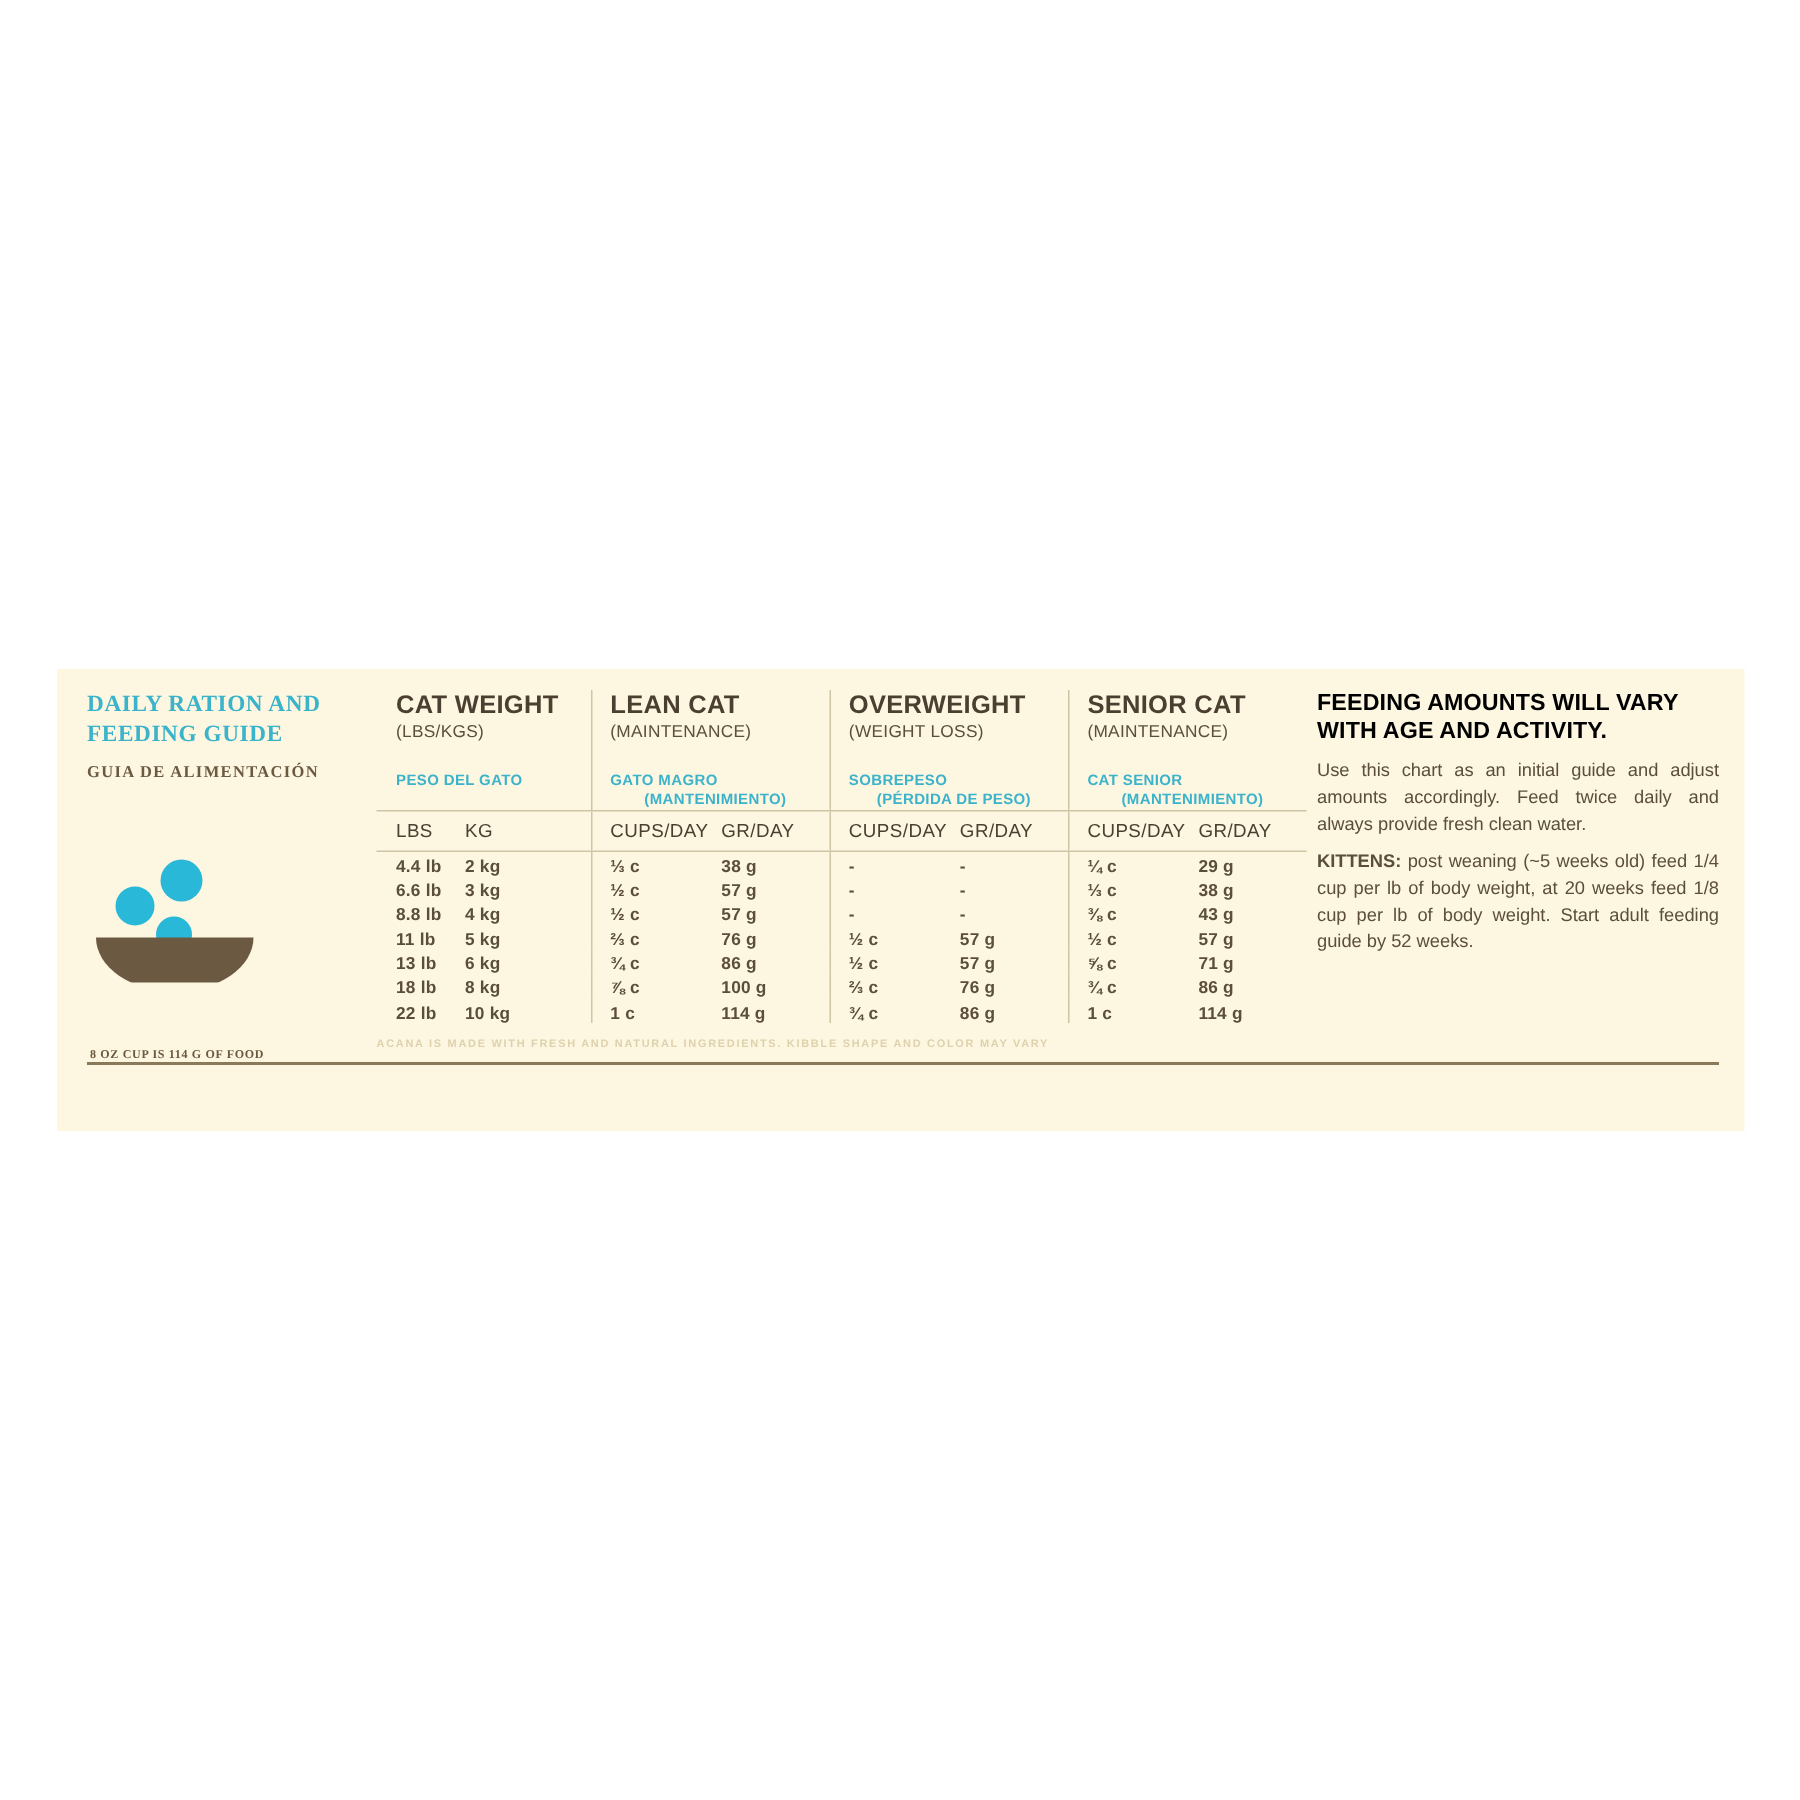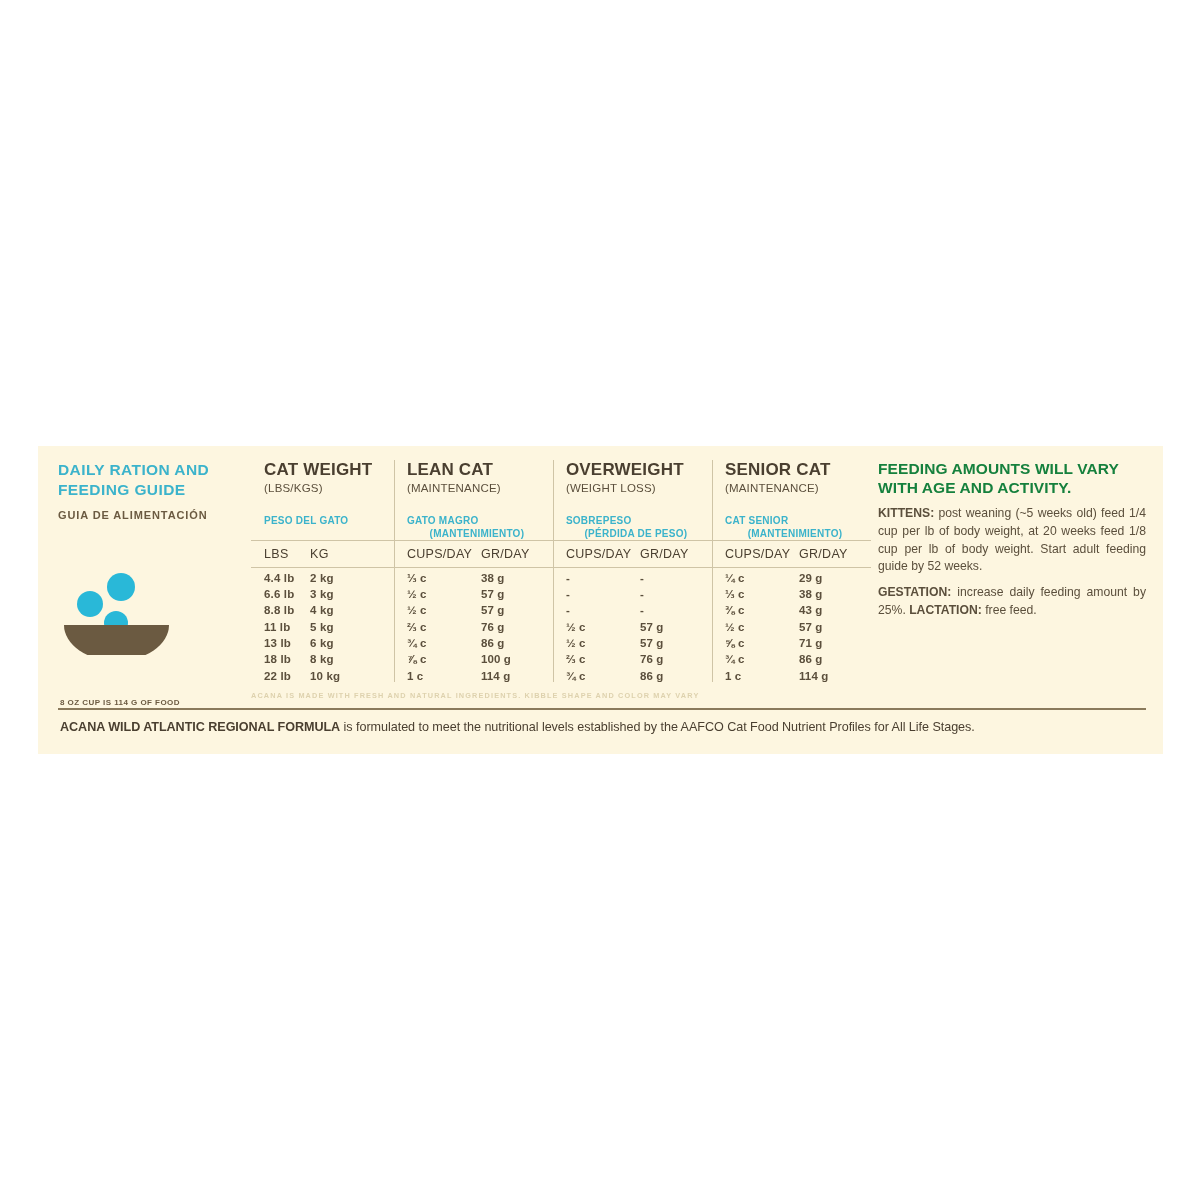--- a/index.html
+++ b/index.html
@@ -13,21 +13,21 @@
 
   .panel{
     position:absolute;
     left:38px;top:446px;
     width:1125px;height:308px;
     background:#fdf6e0;
   }
 
   
   .left{
-    position:absolute;left:20px;top:14px;width:190px;height:280px;
+    position:absolute;left:20px;top:14px;width:190px;height:280px;font-family:Liberation Serif, serif;
   }
   .title-cyan{
     color:#3bb3cb;
     font-size:15.5px;
     font-weight:bold;
     letter-spacing:.4px;
     line-height:1.28;
     text-transform:uppercase;
   }
   .title-sub{
@@ -93,21 +93,21 @@
   }
   .c2{display:inline-block;}
   .w-a{width:46px;}
   .w-c{width:74px;}
 
   
   .right{
     position:absolute;left:840px;top:14px;width:268px;
   }
   .r-head{
-    color:#15803d;font-size:15.5px;font-weight:bold;letter-spacing:.1px;
+    color:#000000;font-size:15.5px;font-weight:bold;letter-spacing:.1px;
     line-height:1.2;
   }
   .r-p{
     color:#5b4f3c;font-size:12.2px;line-height:1.45;margin-top:8px;
     text-align:justify;
   }
   .r-p b{font-weight:bold;}
 
   
   .kibble{
@@ -253,22 +253,21 @@
           <td class="grp sep cellrow"><span class="c2 w-c">1 c</span><span class="c2">114 g</span></td>
           <td class="grp sep cellrow"><span class="c2 w-c">¾ c</span><span class="c2">86 g</span></td>
           <td class="grp sep cellrow"><span class="c2 w-c">1 c</span><span class="c2">114 g</span></td>
         </tr>
       </tbody>
         </table>
     </div>
 
     <div class="right">
       <div class="r-head">FEEDING AMOUNTS WILL VARY WITH AGE AND ACTIVITY.</div>
+      <div class="r-p">Use this chart as an initial guide and adjust amounts accordingly. Feed twice daily and always provide fresh clean water.</div>
       <div class="r-p"><b>KITTENS:</b><span> post weaning (~5 weeks old) feed 1/4 cup per lb of body weight, at 20 weeks feed 1/8 cup per lb of body weight. Start adult feeding guide by 52 weeks.</span></div>
-      <div class="r-p"><b>GESTATION:</b><span> increase daily feeding amount by 25%. </span><b>LACTATION:</b><span> free feed.</span></div>
     </div>
 
     <div class="kibble">ACANA IS MADE WITH FRESH AND NATURAL INGREDIENTS. KIBBLE SHAPE AND COLOR MAY VARY</div>
     <div class="botrule"></div>
-    <div class="aafco"><b>ACANA WILD ATLANTIC REGIONAL FORMULA</b><span> is formulated to meet the nutritional levels established by the AAFCO Cat Food Nutrient Profiles for All Life Stages.</span></div>
 
   </div>
 </div>
 
 </body></html>

